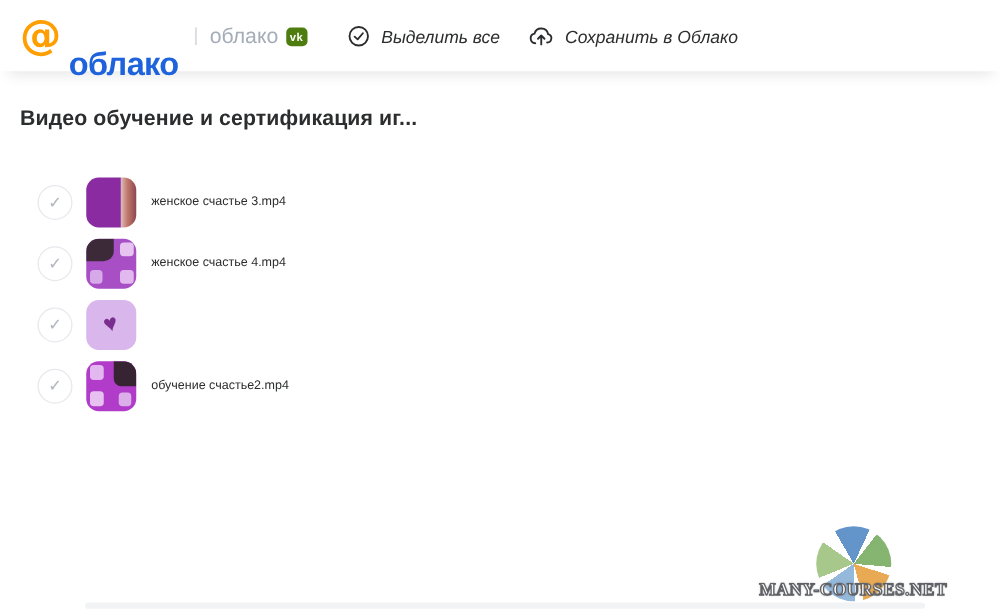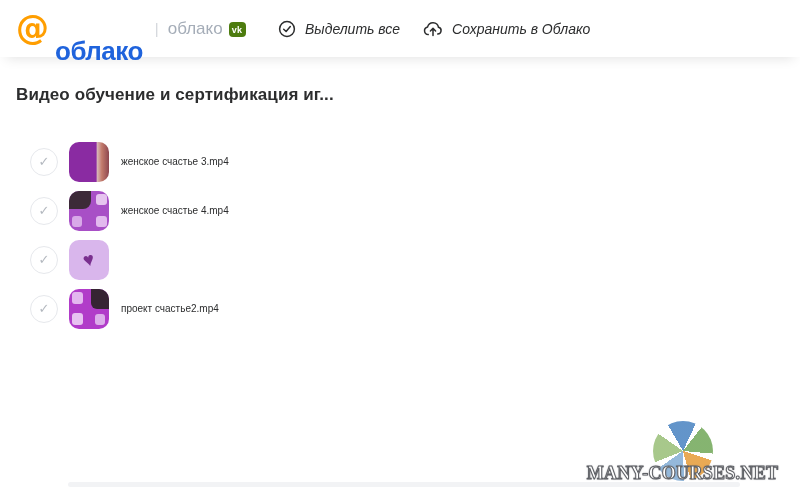--- a/index.html
+++ b/index.html
@@ -85,21 +85,21 @@
     transform:translate(-50%,-50%); border-radius:50%; opacity:0.95;
     background:conic-gradient(from -30deg,
       #5b8fc7 0 55deg, #ffffff 55deg 68deg,
       #7fb069 68deg 125deg, #ffffff 125deg 138deg,
       #e8a54b 138deg 195deg, #ffffff 195deg 208deg,
       #8fb5d9 208deg 265deg, #ffffff 265deg 278deg,
       #a3c585 278deg 335deg, #ffffff 335deg 360deg);
   }
   .watermark-text {
     position:relative; font-family:"Liberation Serif", serif; font-weight:700;
-    font-size:18px; color:#ffffff; white-space:nowrap; letter-spacing:0.3px;
+    font-size:14px; color:#ffffff; white-space:nowrap; letter-spacing:0.3px;
     -webkit-text-stroke:1px #5f6166;
     text-shadow:0 0 1px #6a6c70, 0 0 2px rgba(90,90,95,0.6);
     margin-top:44px;
   }
 
   
   .hscrollbar {
     position:absolute; left:68px; bottom:2px; width:672px; height:5px;
     background:#f2f3f5; border-radius:3px;
   }
@@ -179,21 +179,21 @@
     <div class="file-row">
       <div class="checkbox">
         <span>✓</span>
       </div>
       <div class="thumb thumb-4">
         <span class="dark"></span>
           <span class="sq-a"></span>
           <span class="sq-b"></span>
           <span class="sq-c"></span>
       </div>
-      <span class="file-name">проект счастье2.mp4</span>
+      <span class="file-name">обучение счастье2.mp4</span>
     </div>
 
   </div>
 
   <div class="watermark">
     <div class="globe"></div>
     <span class="watermark-text">MANY-COURSES.NET</span>
   </div>
 
   <div class="hscrollbar"></div>

